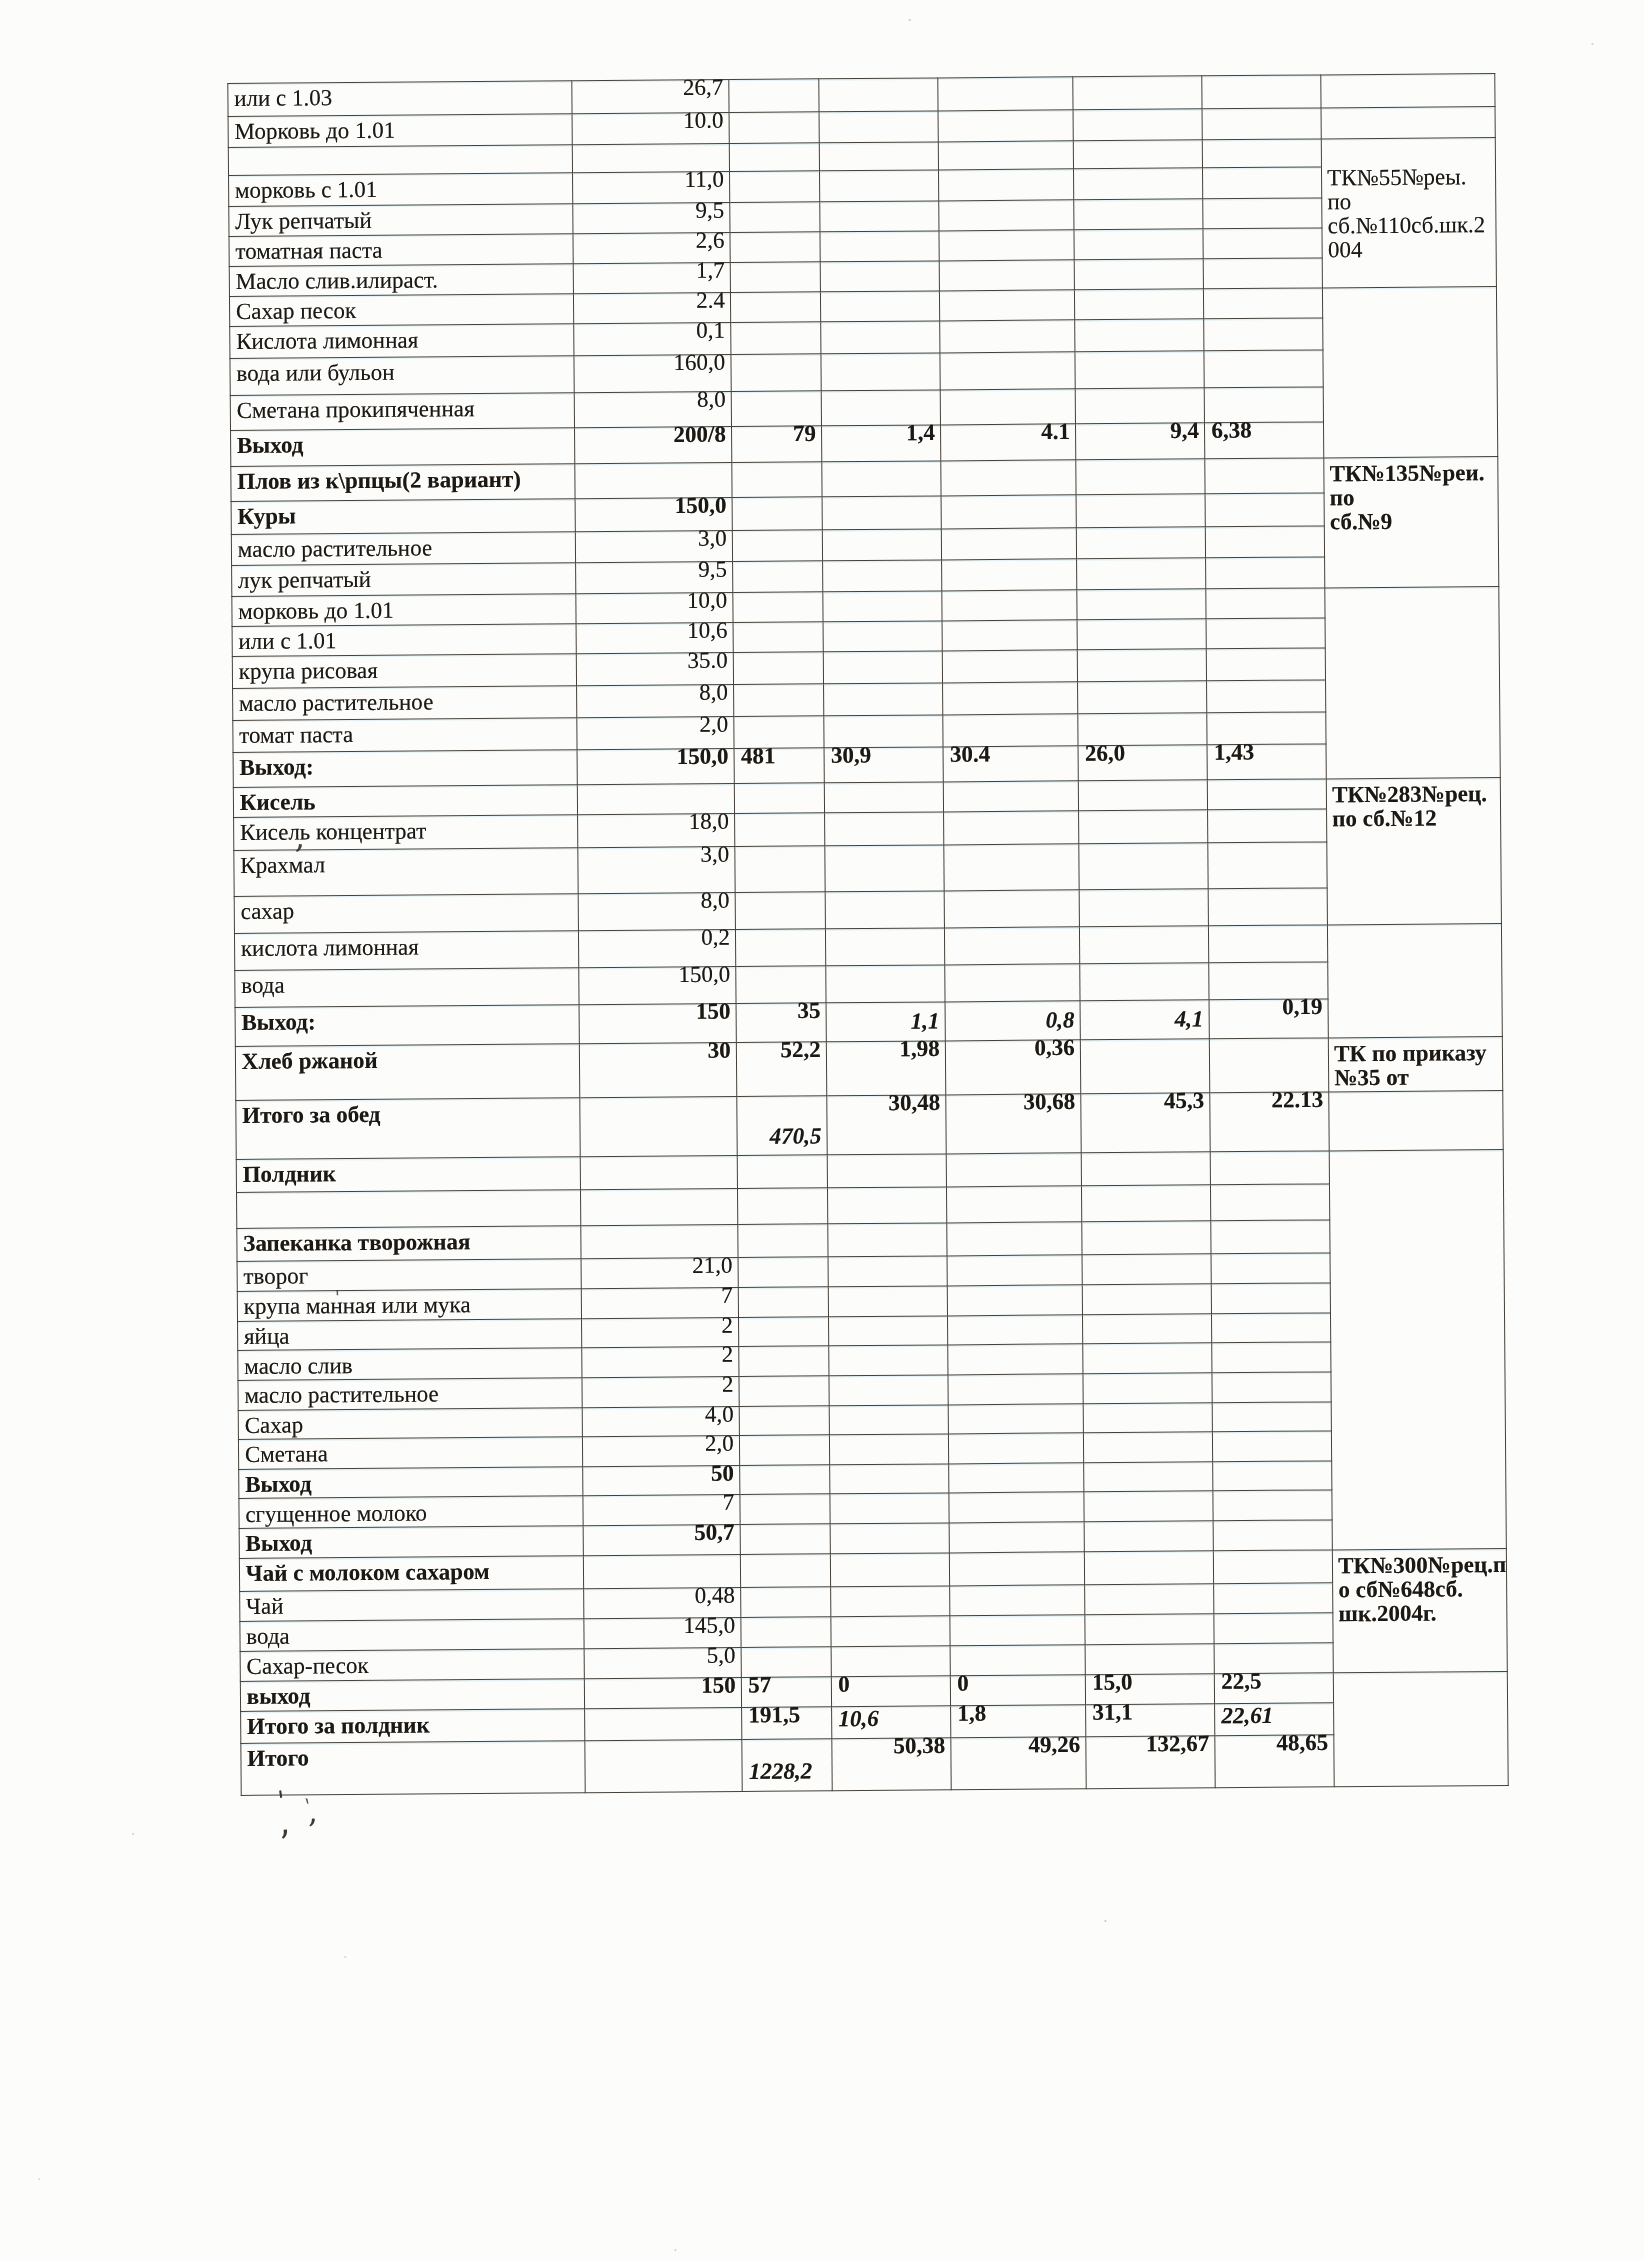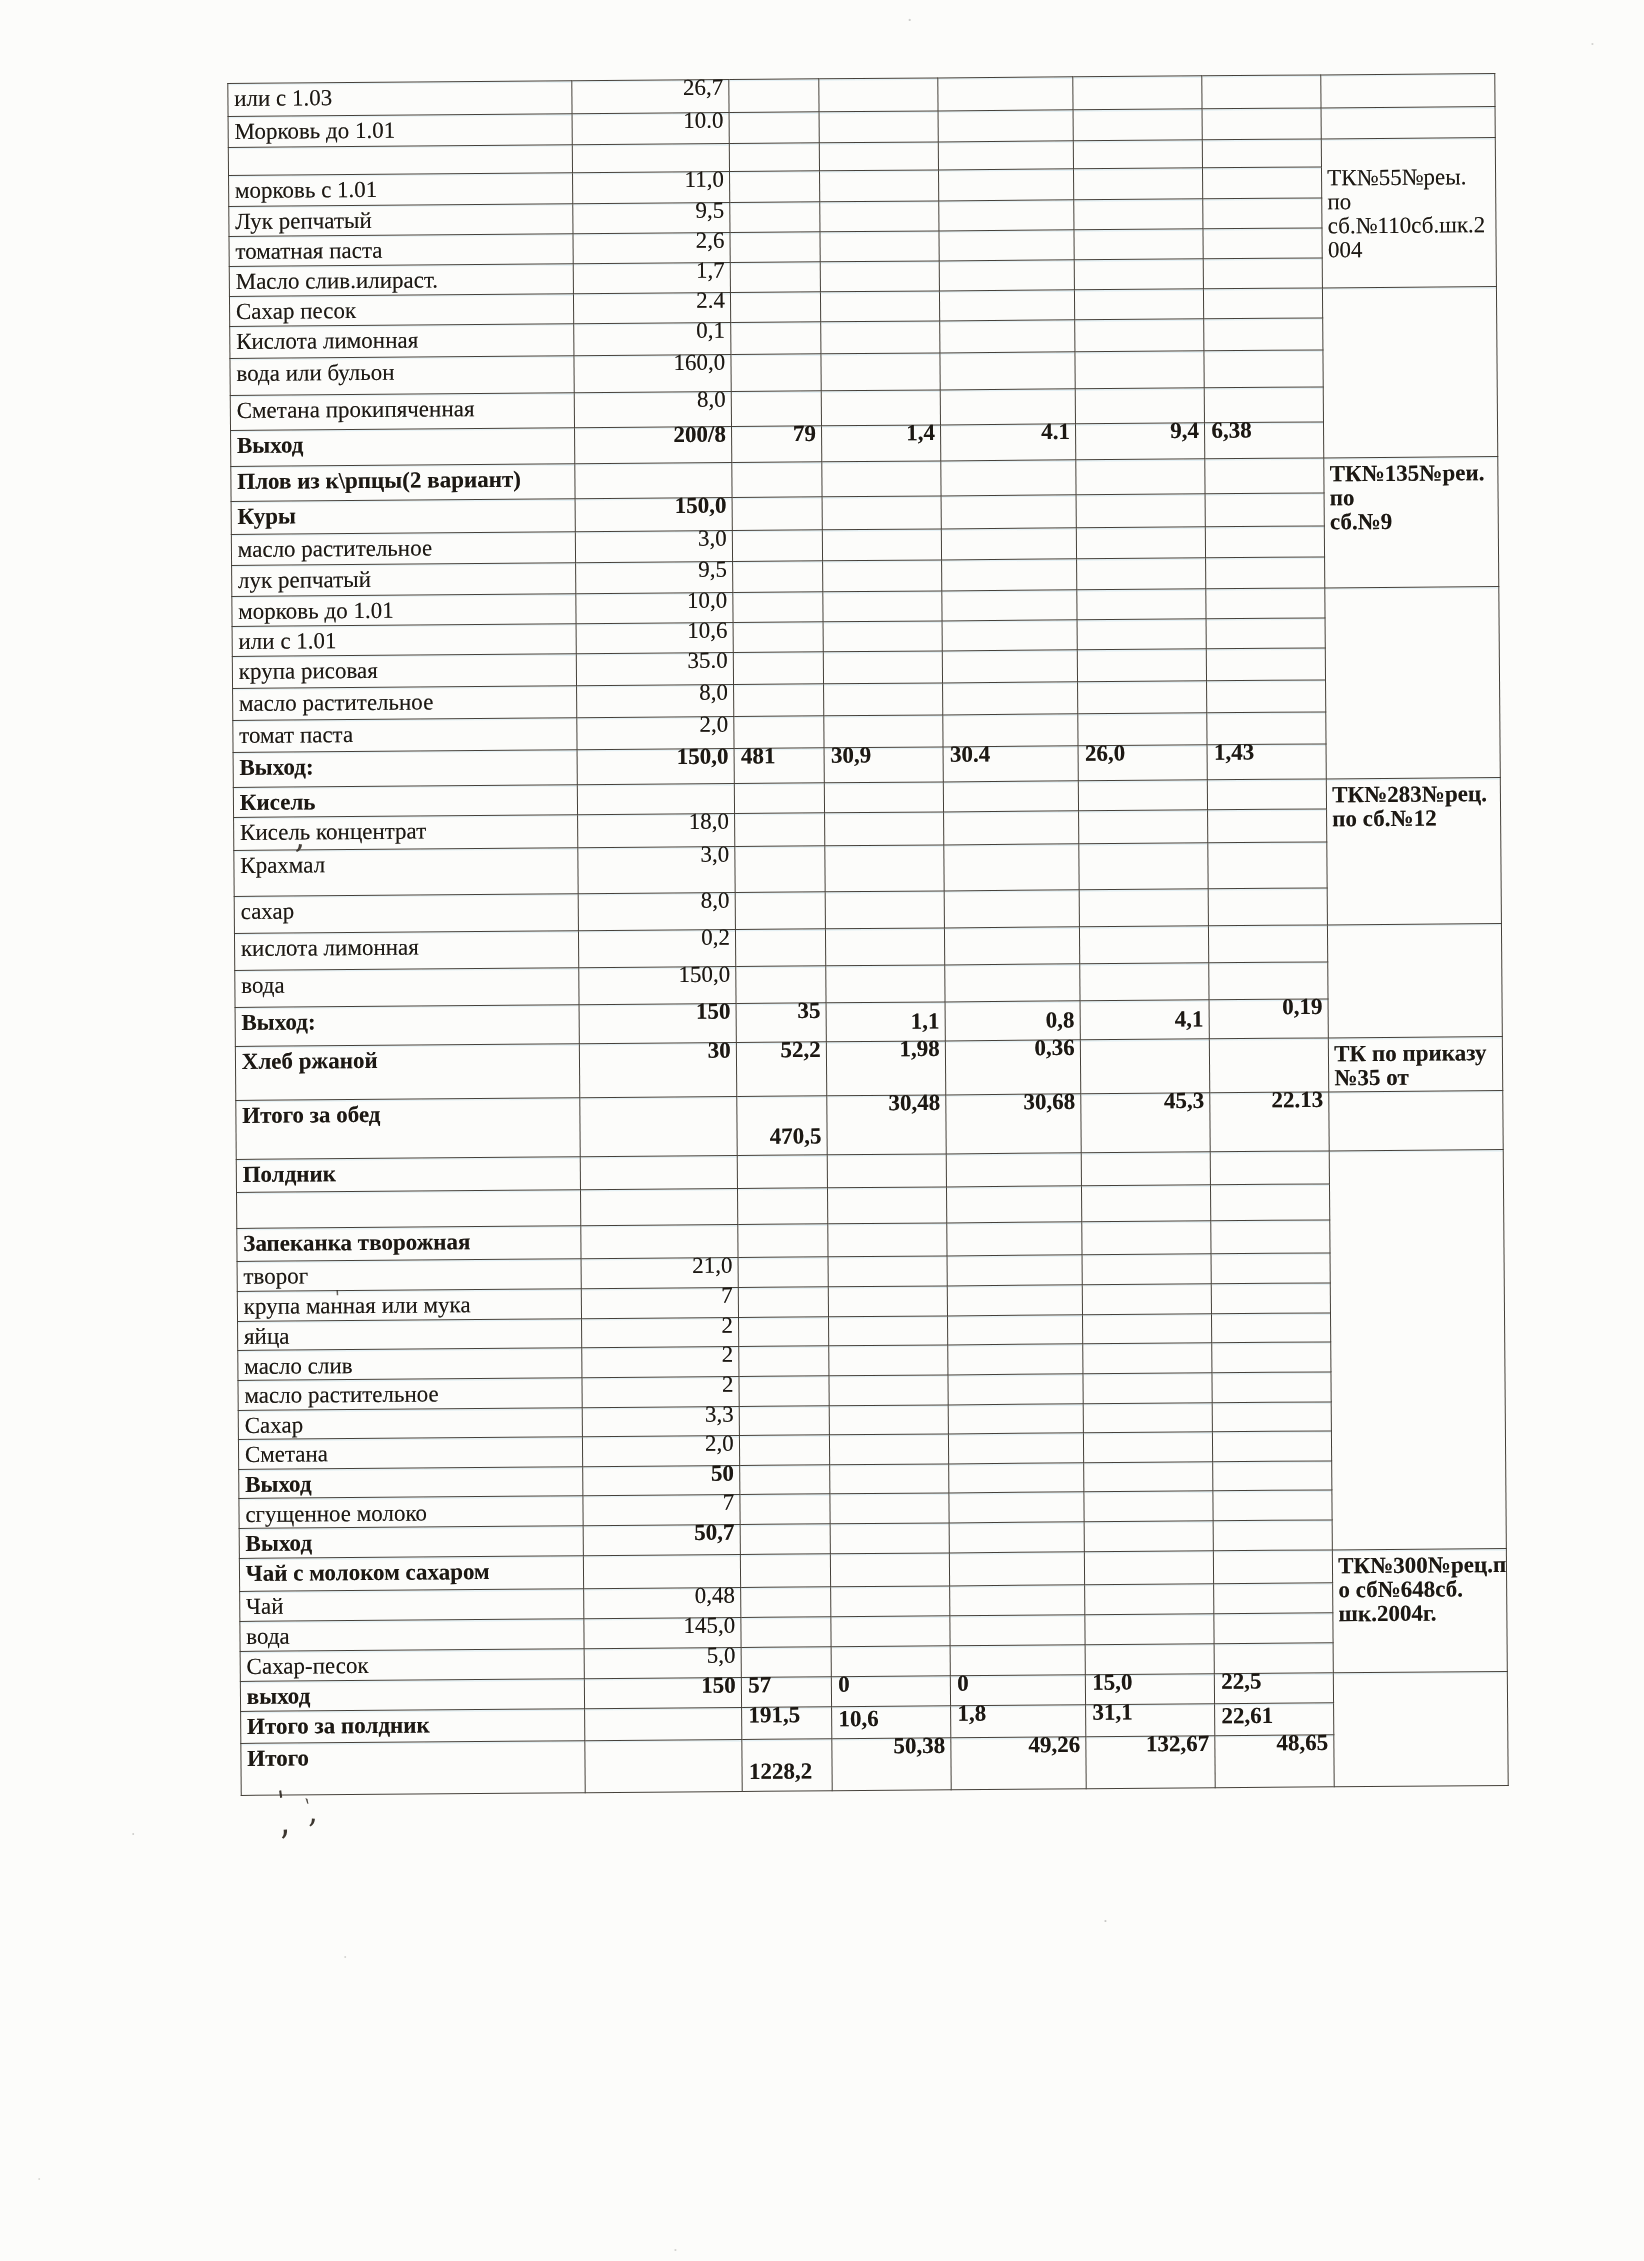--- a/index.html
+++ b/index.html
@@ -34,21 +34,21 @@
     padding:3.2px 2.6px 1.3px 5.8px;
     white-space:nowrap;
   }
   td.num{
     text-align:right;vertical-align:top;
     padding:0 5.2px 0 2.6px;
   }
   td.num .v{display:inline-block;transform:translateY(-4.5px);}
   td.num.al{text-align:left;padding:0 2.6px 0 6.4px;}
   td.num.pb{vertical-align:bottom;padding-bottom:6.4px;}
-  td.num.pb .v{transform:none;}
+  td.num.pb .v{transform:none;font-style:italic;}
   td.note{
     text-align:left;vertical-align:top;
     padding:3.9px 2.6px 1.3px 5.2px;
     white-space:pre-line;
     line-height:1.22;
   }
   td.note.pm{vertical-align:middle;}
   tr.hdr td{font-weight:700;}
   .ink-mark,.speck{
     position:absolute;
@@ -437,21 +437,21 @@
           <td class="lbl">масло растительное</td>
           <td class="num"><span class="v">2</span></td>
           <td class="num"></td>
           <td class="num"></td>
           <td class="num"></td>
           <td class="num"></td>
           <td class="num"></td>
         </tr>
         <tr style="height: 28px;">
           <td class="lbl">Сахар</td>
-          <td class="num"><span class="v">3,3</span></td>
+          <td class="num"><span class="v">4,0</span></td>
           <td class="num"></td>
           <td class="num"></td>
           <td class="num"></td>
           <td class="num"></td>
           <td class="num"></td>
         </tr>
         <tr style="height: 28px;">
           <td class="lbl">Сметана</td>
           <td class="num"><span class="v">2,0</span></td>
           <td class="num"></td>

